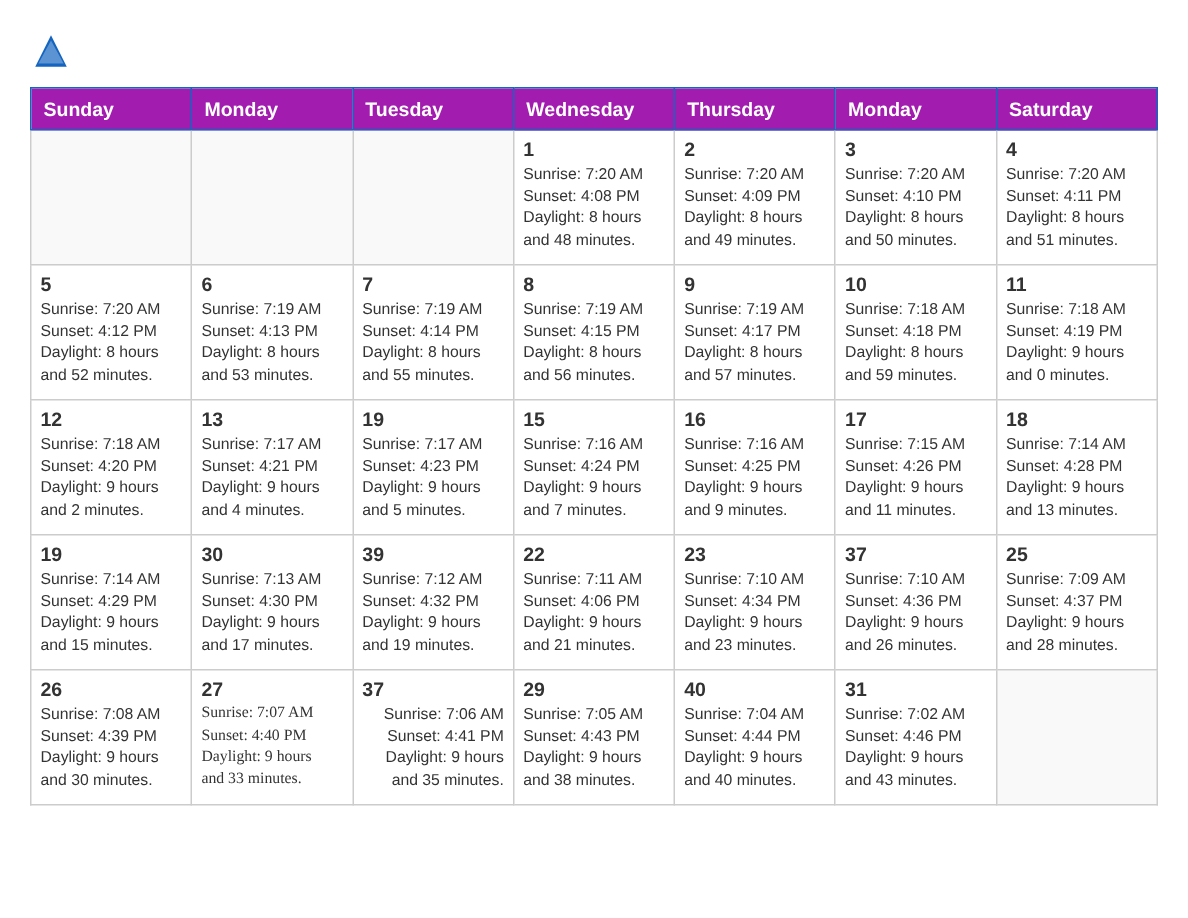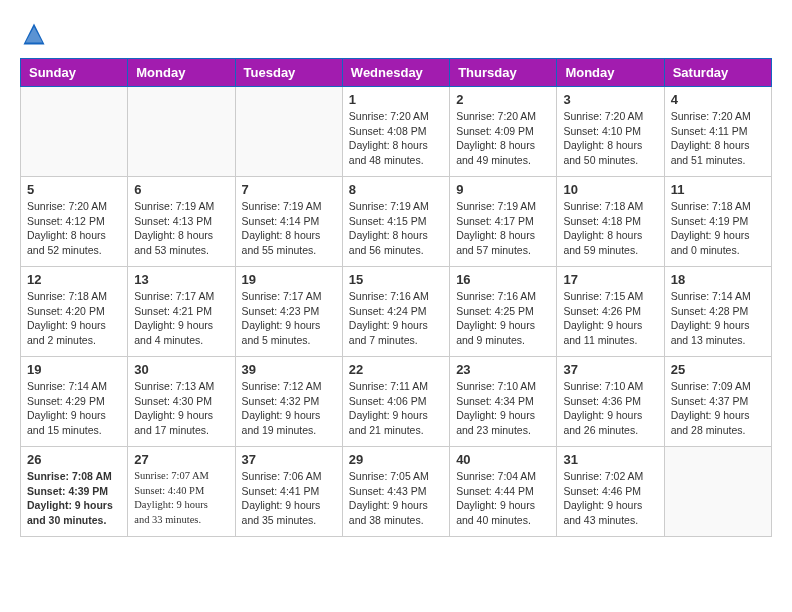--- a/index.html
+++ b/index.html
@@ -306,35 +306,35 @@
           <span class="day-number">25</span>
           <div class="day-info" style="white-space: pre-line;">Sunrise: 7:09 AM
 Sunset: 4:37 PM
 Daylight: 9 hours
 and 28 minutes.</div>
         </td>
       </tr>
       <tr>
         <td>
           <span class="day-number">26</span>
-          <div class="day-info" style="white-space: pre-line; font-weight: bold;">Sunrise: 7:08 AM
+          <div class="day-info" style="white-space: pre-line;">Sunrise: 7:08 AM
 Sunset: 4:39 PM
 Daylight: 9 hours
 and 30 minutes.</div>
         </td>
         <td>
           <span class="day-number">27</span>
           <div class="day-info" style="white-space: pre-line; font-family: Liberation Serif, serif;">Sunrise: 7:07 AM
 Sunset: 4:40 PM
 Daylight: 9 hours
 and 33 minutes.</div>
         </td>
         <td>
           <span class="day-number">37</span>
-          <div class="day-info" style="white-space: pre-line;">Sunrise: 7:06 AM
+          <div class="day-info" style="white-space: pre-line; text-align: right;">Sunrise: 7:06 AM
 Sunset: 4:41 PM
 Daylight: 9 hours
 and 35 minutes.</div>
         </td>
         <td>
           <span class="day-number">29</span>
           <div class="day-info" style="white-space: pre-line;">Sunrise: 7:05 AM
 Sunset: 4:43 PM
 Daylight: 9 hours
 and 38 minutes.</div>

